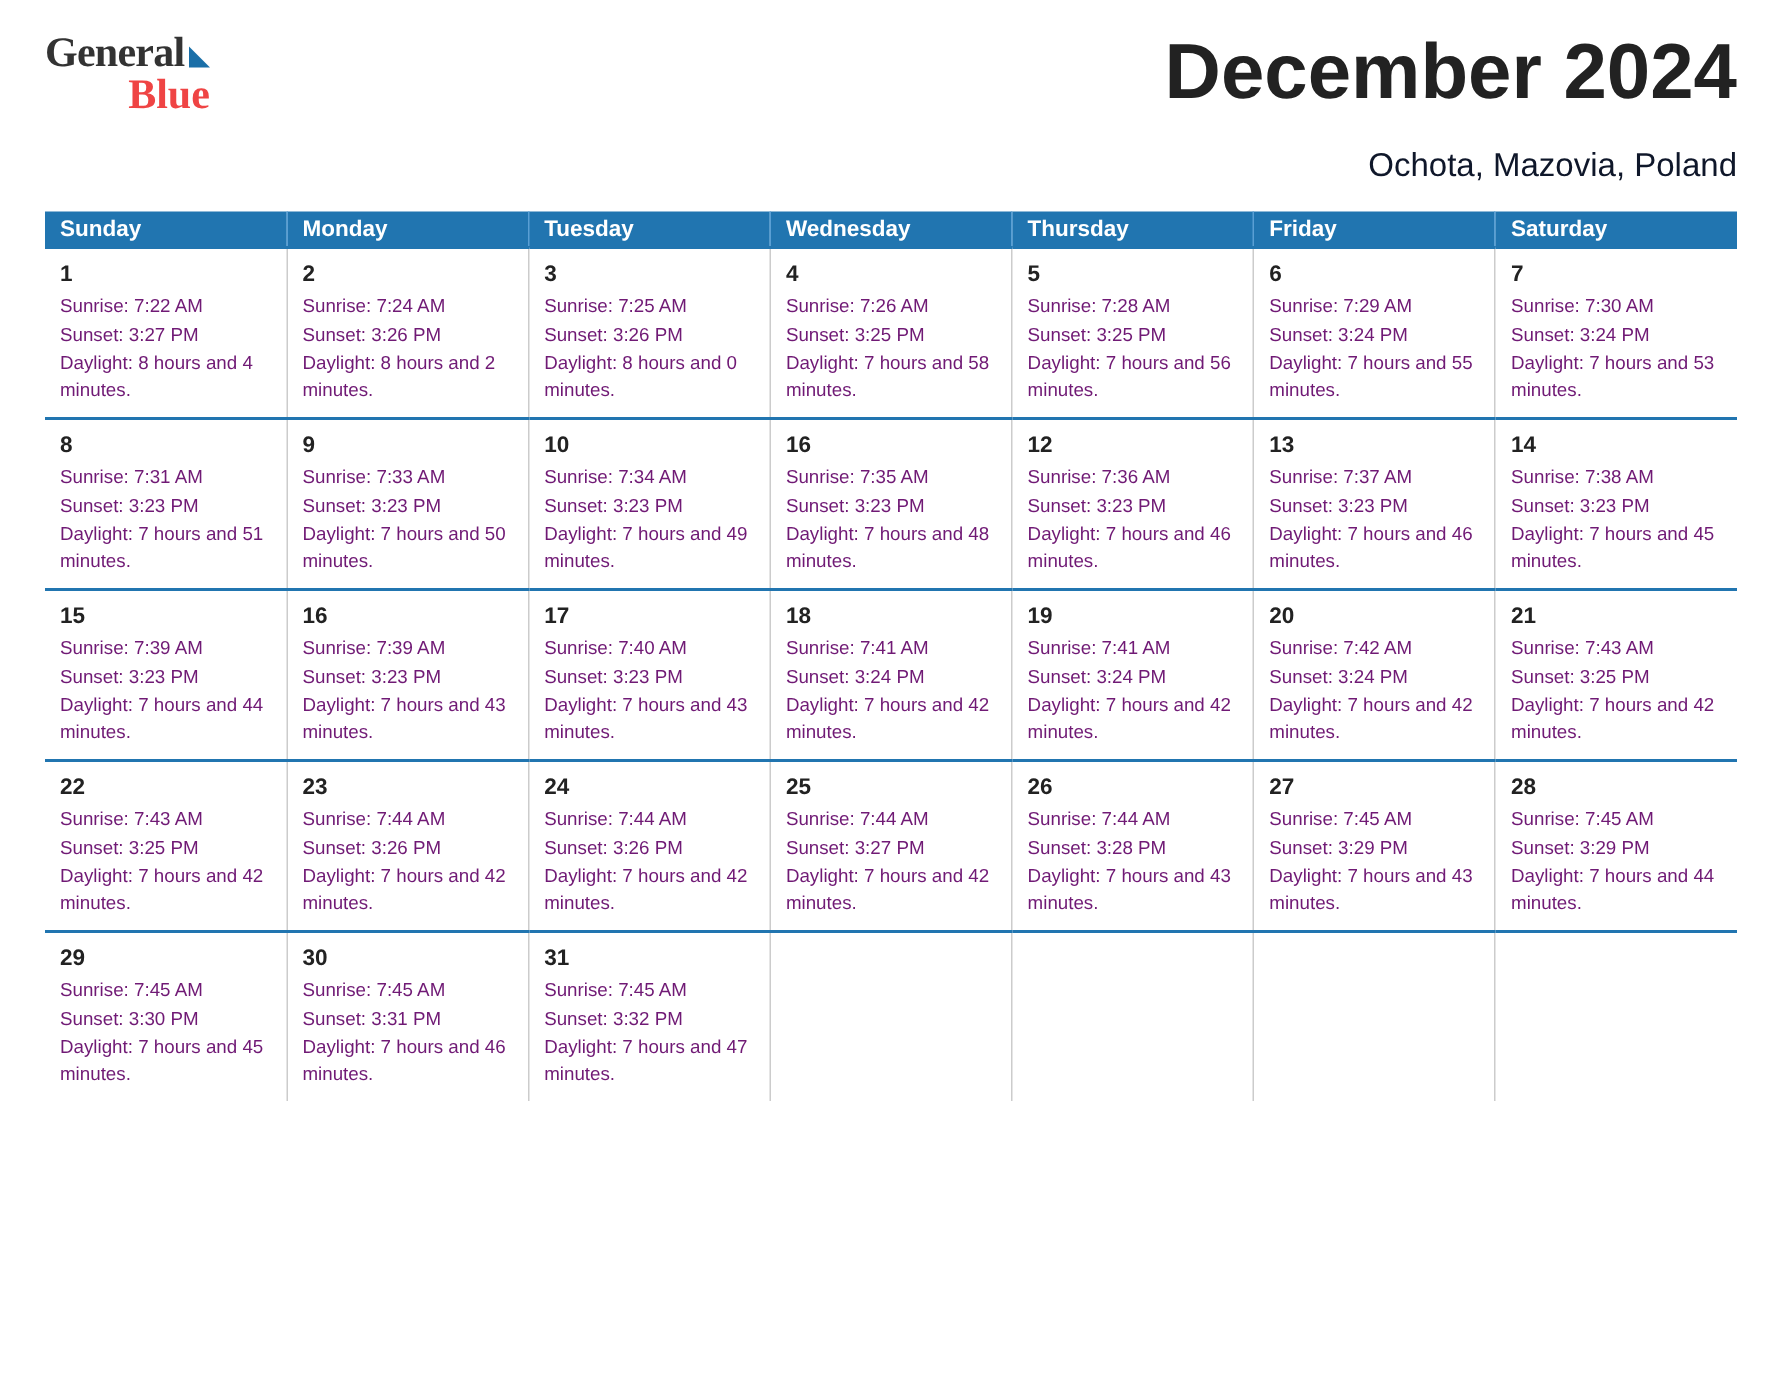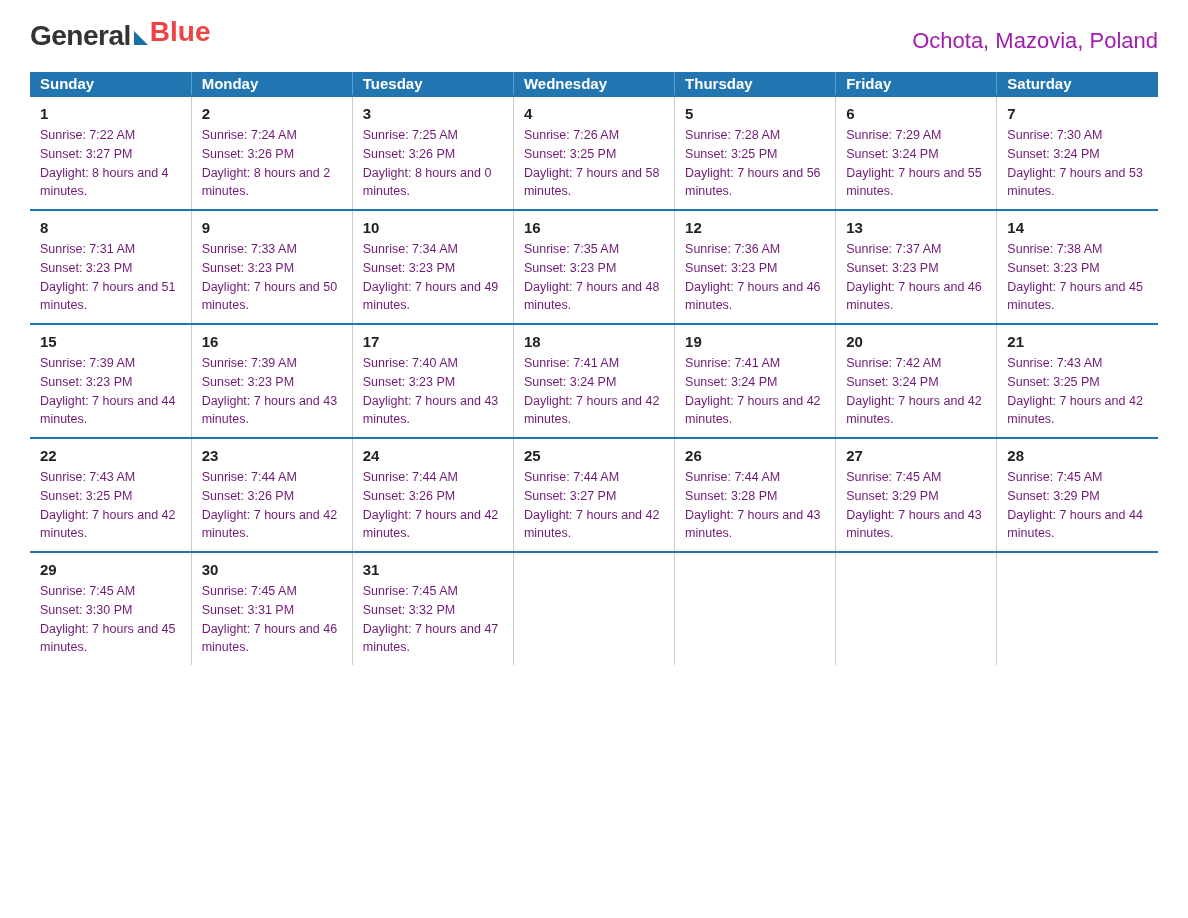--- a/index.html
+++ b/index.html
@@ -11,21 +11,23 @@
       padding: 20px 30px;
     }
     .header {
       display: flex;
       justify-content: space-between;
       align-items: flex-start;
       margin-bottom: 18px;
     }
     .logo {
       display: flex;
-      align-items: flex-start;
+      flex-direction: column;
+      align-items: flex-end;
+      font-family: Liberation Serif, serif;
     }
     .logo-top {
       display: flex;
       align-items: center;
     }
     .logo-general {
       font-size: 28px;
       font-weight: bold;
       color: #333;
       letter-spacing: -0.5px;
@@ -50,22 +52,22 @@
       text-align: right;
     }
     .month-title {
       font-size: 52px;
       font-weight: bold;
       color: #222;
       line-height: 1.1;
     }
     .subtitle {
       font-size: 22px;
-      color: #a21caf;
-      margin-top: 8px;
+      color: #0f172a;
+      margin-top: 20px;
     }
     table {
       width: 100%;
       border-collapse: collapse;
       table-layout: fixed;
     }
     thead tr th {
       background-color: #2175b0;
       color: #fff;
       font-size: 15px;
@@ -110,20 +112,21 @@
 
 <div class="header">
   <div class="logo">
     <div class="logo-top">
       <span class="logo-general">General</span>
       <div class="logo-arrow"></div>
     </div>
     <span class="logo-blue">Blue</span>
   </div>
   <div class="title-block">
+    <div class="month-title">December 2024</div>
     <div class="subtitle">Ochota, Mazovia, Poland</div>
   </div>
 </div>
 
 <table>
   <thead>
     <tr>
       <th>Sunday</th>
       <th>Monday</th>
       <th>Tuesday</th>

